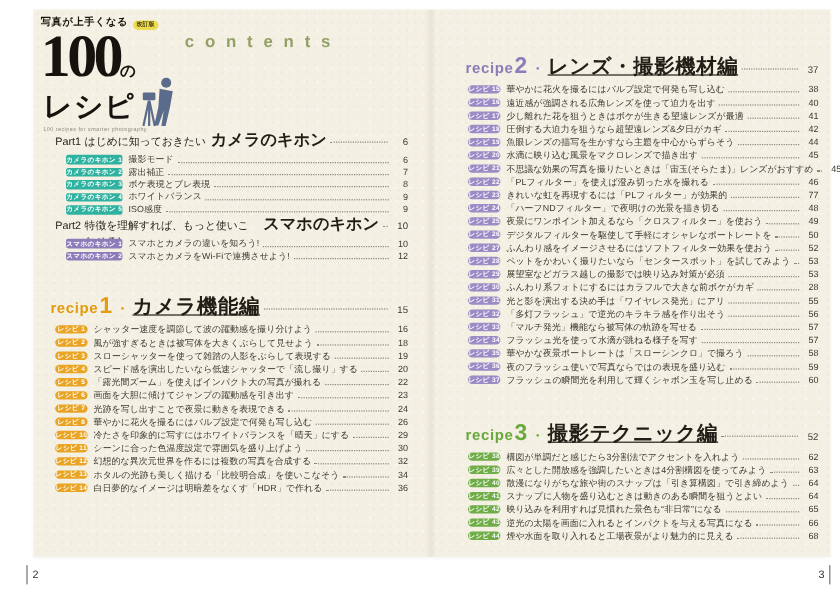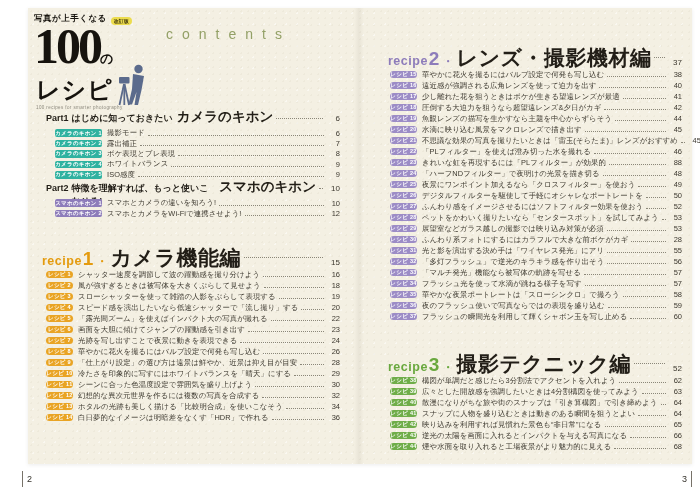--- a/index.html
+++ b/index.html
@@ -20,41 +20,41 @@
   .logo-tagline{font-size:8.5px;font-weight:bold;color:#17140e;letter-spacing:0.5px;}
   .badge{background:#ecdc4e;color:#4a4010;font-size:5px;font-weight:bold;
          padding:1px 3px;border-radius:4px;line-height:1.2;}
   .logo-100{font-family:"Liberation Serif","DejaVu Serif",serif;font-weight:bold;
             font-size:50px;line-height:0.84;letter-spacing:-3px;color:#16130e;}
   .logo-100 .no{font-size:13px;letter-spacing:0;font-weight:bold;}
   .logo-recipe{display:flex;align-items:flex-end;margin-top:-3px;margin-left:2px;}
   .logo-recipe .txt{font-size:24px;font-weight:800;letter-spacing:1px;color:#16130e;line-height:1;}
   .logo-recipe svg{margin-left:3px;margin-bottom:-4px;}
   .logo-caption{font-size:4.5px;color:#8b887c;margin-top:3px;margin-left:2px;letter-spacing:0.4px;}
-  .contents{position:absolute;left:138px;top:18px;font-size:14px;letter-spacing:9px;
-            color:#93a066;font-weight:normal;}
+  .contents{position:absolute;left:126px;top:18px;font-size:14px;letter-spacing:9px;
+            color:#93a066;font-weight:bold;}
 
   
   .section{position:absolute;}
   .section-part1{left:18px;top:100px;width:294px;}
   .section-part2{left:18px;top:170px;width:294px;}
   .section-recipe1{left:14px;top:236px;width:298px;}
   .section-recipe2{left:360px;top:36px;width:294px;}
   .section-recipe3{left:360px;top:342px;width:294px;}
 
   .part-header{display:flex;align-items:baseline;height:16px;margin-bottom:4px;}
-  .part-prefix,.part-lead{font-size:9px;font-weight:bold;color:#221e17;}
+  .part-prefix,.part-lead{font-size:9px;font-weight:normal;color:#221e17;}
   .part-prefix{margin-right:3px;}
   .part-title{font-size:13.5px;font-weight:bold;color:#221e17;margin-left:4px;white-space:nowrap;}
 
   .recipe-header{display:flex;align-items:baseline;height:22px;margin-bottom:3px;}
   .recipe-prefix{font-size:12.5px;font-weight:bold;letter-spacing:0.5px;}
   .recipe-number{font-size:19px;font-weight:bold;margin-left:1px;}
   .recipe-bullet{font-size:11px;font-weight:bold;margin:0 3px;}
-  .recipe-title{font-size:21px;font-weight:800;color:#221e17;white-space:nowrap;letter-spacing:0.5px;}
+  .recipe-title{font-size:17px;font-weight:800;color:#221e17;white-space:nowrap;letter-spacing:0.5px;text-decoration:underline;}
 
   .hdr-page{flex:none;min-width:14px;text-align:right;font-size:8px;color:#3c382f;}
   .leader{flex:1 1 4px;min-width:4px;border-bottom:1px dotted #8b8779;
           margin:0 3px;align-self:center;transform:translateY(2px);}
 
   .items{display:block;}
   .section-part1 .items,.section-part2 .items{padding-left:9px;}
   .section-recipe1 .items{padding-left:4px;}
   .section-recipe2 .items,.section-recipe3 .items{padding-left:2px;}
   .toc-item{display:flex;align-items:center;height:10.4px;}
@@ -217,26 +217,20 @@
     <span class="leader"></span>
     <span class="item-page">24</span>
   </div>
           <div class="toc-item">
     <span class="pill round" style="background: rgb(233, 164, 36);">レシピ 8</span>
     <span class="item-title">華やかに花火を撮るにはバルブ設定で何発も写し込む</span>
     <span class="leader"></span>
     <span class="item-page">26</span>
   </div>
           <div class="toc-item">
-    <span class="pill round" style="background: rgb(233, 164, 36);">レシピ 9</span>
-    <span class="item-title">「仕上がり設定」の選び方は遠景は鮮やか、近景は抑え目が目安</span>
-    <span class="leader"></span>
-    <span class="item-page">28</span>
-  </div>
-          <div class="toc-item">
     <span class="pill round" style="background: rgb(233, 164, 36);">レシピ 10</span>
     <span class="item-title">冷たさを印象的に写すにはホワイトバランスを「晴天」にする</span>
     <span class="leader"></span>
     <span class="item-page">29</span>
   </div>
           <div class="toc-item">
     <span class="pill round" style="background: rgb(233, 164, 36);">レシピ 11</span>
     <span class="item-title">シーンに合った色温度設定で雰囲気を盛り上げよう</span>
     <span class="leader"></span>
     <span class="item-page">30</span>
@@ -316,21 +310,21 @@
           <div class="toc-item">
     <span class="pill round" style="background: rgb(156, 140, 198);">レシピ 22</span>
     <span class="item-title">「PLフィルター」を使えば澄み切った水を撮れる</span>
     <span class="leader"></span>
     <span class="item-page">46</span>
   </div>
           <div class="toc-item">
     <span class="pill round" style="background: rgb(156, 140, 198);">レシピ 23</span>
     <span class="item-title">きれいな虹を再現するには「PLフィルター」が効果的</span>
     <span class="leader"></span>
-    <span class="item-page">88</span>
+    <span class="item-page">77</span>
   </div>
           <div class="toc-item">
     <span class="pill round" style="background: rgb(156, 140, 198);">レシピ 24</span>
     <span class="item-title">「ハーフNDフィルター」で夜明けの光景を描き切る</span>
     <span class="leader"></span>
     <span class="item-page">48</span>
   </div>
           <div class="toc-item">
     <span class="pill round" style="background: rgb(156, 140, 198);">レシピ 25</span>
     <span class="item-title">夜景にワンポイント加えるなら「クロスフィルター」を使おう</span>

